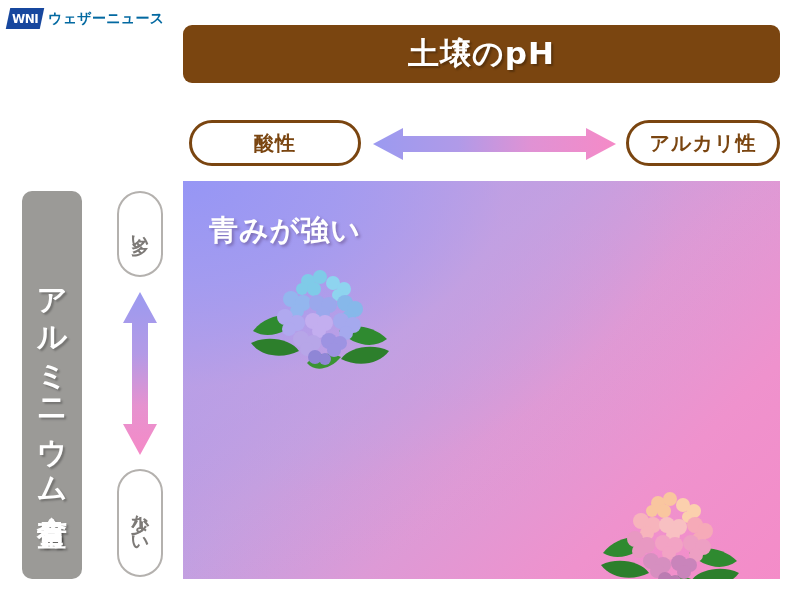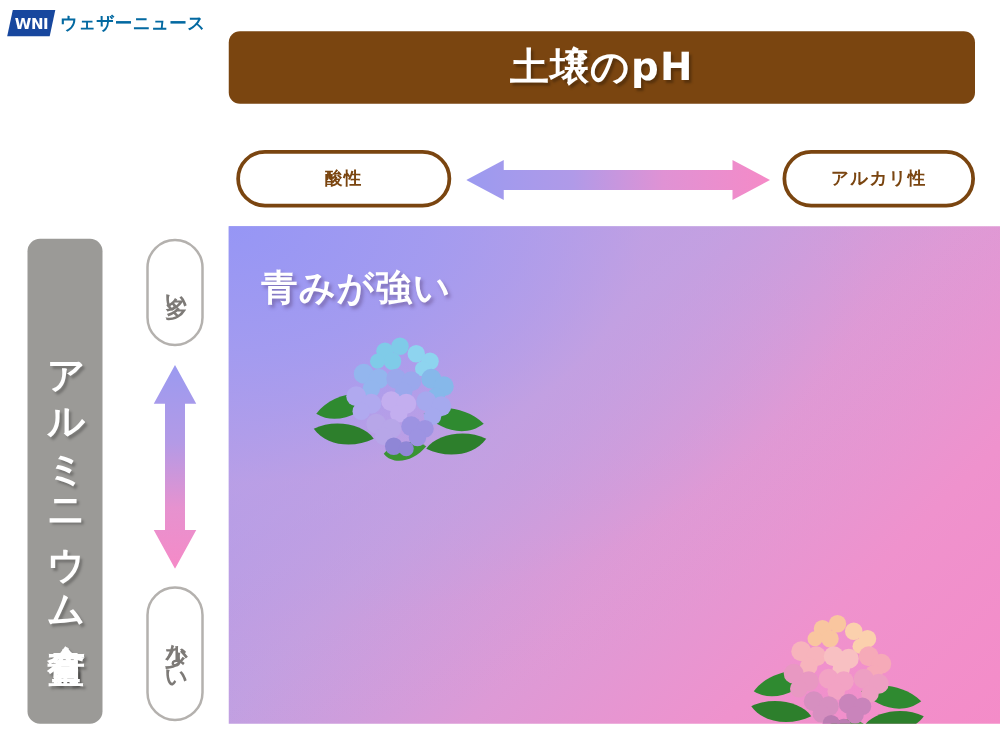--- a/index.html
+++ b/index.html
@@ -85,21 +85,21 @@
     background: #ffffff;
     border: 3px solid #7a4510;
     border-radius: 26px;
     display: flex;
     align-items: center;
     justify-content: center;
     box-sizing: border-box;
   }
   .pill-brown .pill-label {
     color: #7a4510;
-    font-size: 14px;
+    font-size: 20px;
     font-weight: bold;
     letter-spacing: 1px;
   }
   #pill-acidic { left: 6px;  width: 172px; }
   #pill-alkaline { left: 443px; width: 154px; text-align: center; }
 
   .h-arrow {
     position: absolute;
     left: 190px;
     top: 7px;
@@ -186,21 +186,20 @@
         rgba(196,160,226,0.55) 45%,
         rgba(235,150,205,0.10) 70%,
         rgba(244,140,200,0) 88%),
       linear-gradient(135deg,
         #9a9aef 0%,
         #a89cec 18%,
         #c0a0e2 38%,
         #dd9ad6 58%,
         #ef92cd 78%,
         #f48cc8 100%);
-    padding-left: 20px;
   }
   .panel-label {
     position: absolute;
     color: #ffffff;
     font-size: 29px;
     font-weight: bold;
     letter-spacing: 1px;
     text-shadow: 2px 2px 3px rgba(60,30,70,0.35);
     white-space: nowrap;
   }

